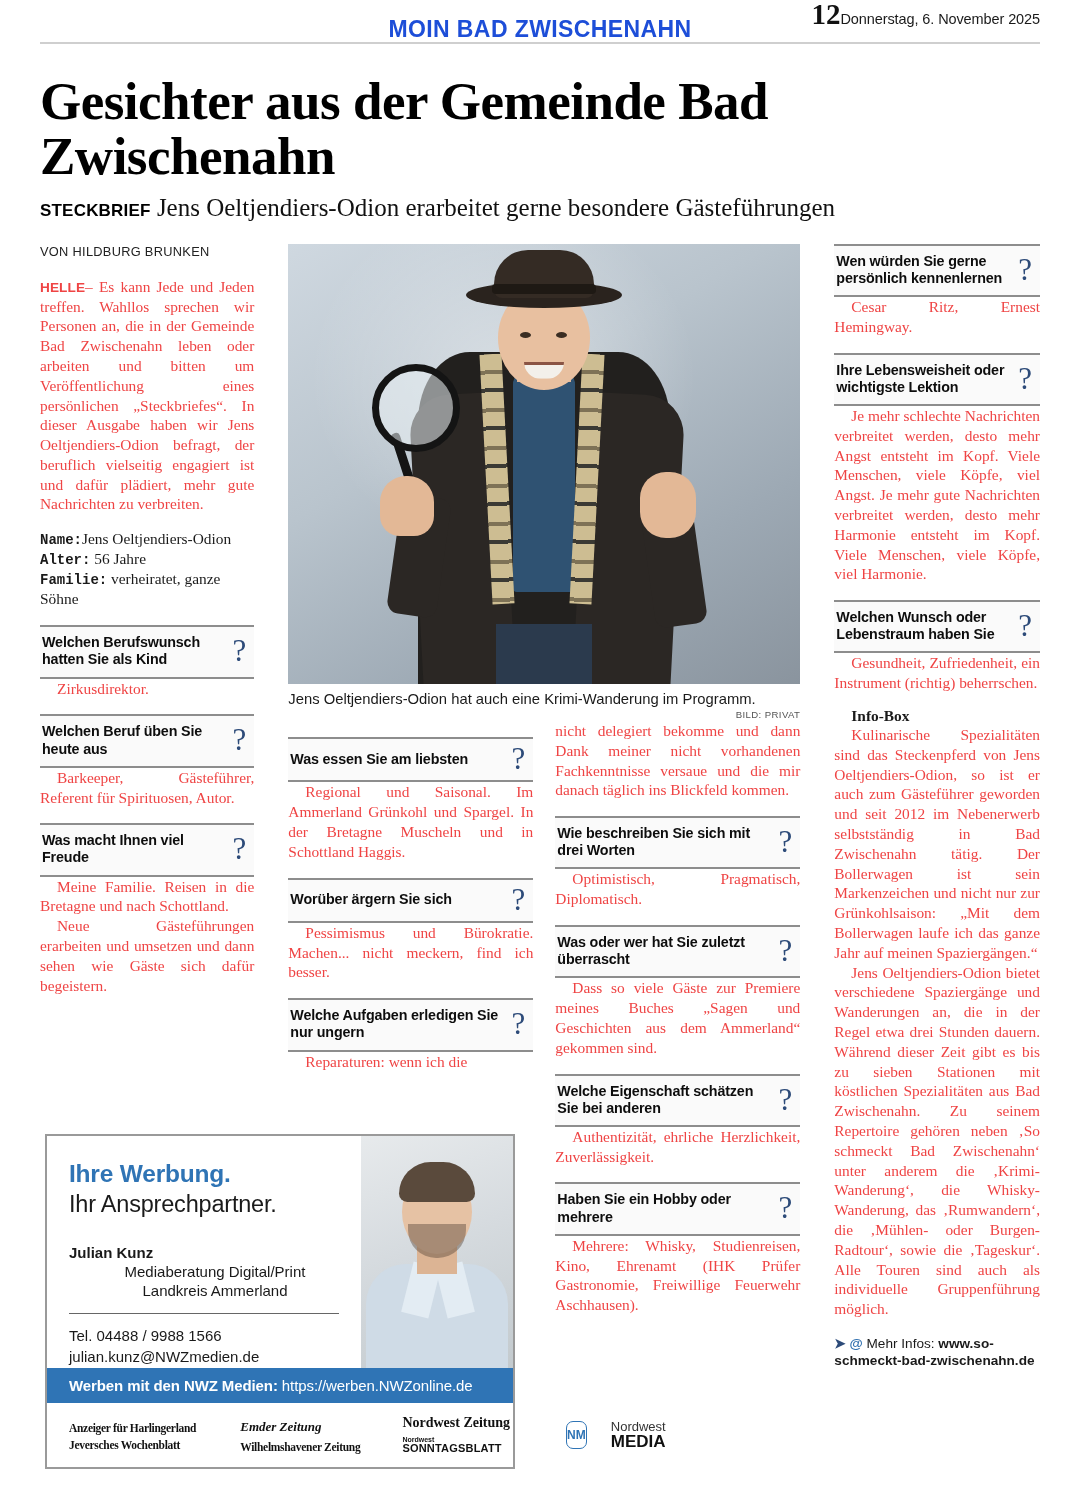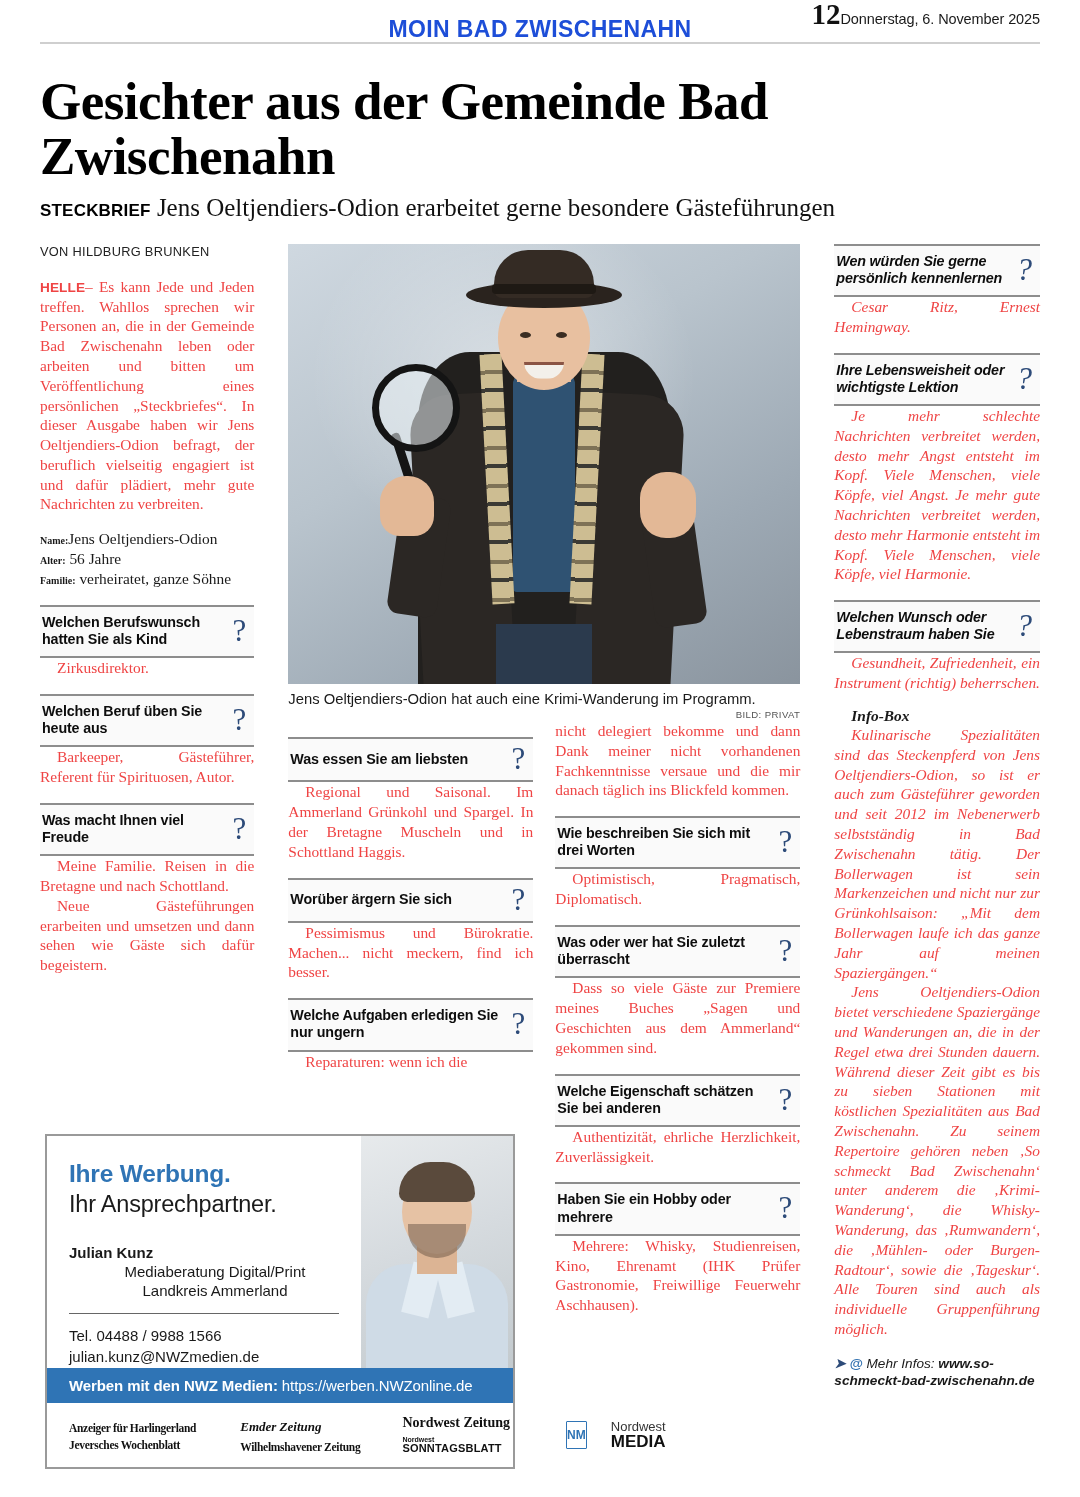--- a/index.html
+++ b/index.html
@@ -86,21 +86,21 @@
   .cols {
     display: flex;
     margin-top: 22px;
     gap: 12px;
     justify-content: center;
   }
   .col { position: relative; }
   .col-1 { width: 248px; margin-right: 22px; }
   .col-2 { width: 245px; margin-right: 22px; }
   .col-3 { width: 245px; margin-right: 22px; }
-  .col-4 { width: 238px; font-style: italic; }
+  .col-4 { width: 238px; }
 
   .byline {
     font-size: 12.8px;
     letter-spacing: 0.3px;
     color: #222;
     margin-bottom: 18px;
   }
 
   p.body, .body {
     font-family: "Liberation Serif", serif;
@@ -118,22 +118,22 @@
     font-size: 13.6px;
     letter-spacing: 0.1px;
   }
   .facts {
     margin-top: 15px;
     font-family: "Liberation Serif", serif;
     font-size: 15.4px;
     line-height: 1.29;
   }
   .facts b {
-    font-family: Liberation Serif, serif;
-    font-size: 10px;
+    font-family: Liberation Mono, monospace;
+    font-size: 14px;
   }
 
   
   .qblock {
     margin-top: 16px;
     border-top: 2.5px solid #8d8d8d;
     border-bottom: 2.5px solid #8d8d8d;
     background: #fafafa;
     padding: 7px 4px 8px 2px;
     display: flex;
@@ -412,21 +412,21 @@
   .logo-son-small {
     font-family: "Liberation Sans", sans-serif; font-size: 7px;
     font-weight: bold; color: #111; line-height: 1;
   }
   .logo-son {
     font-family: "Liberation Sans", sans-serif; font-weight: bold;
     font-size: 11px; color: #111; letter-spacing: 0.2px; line-height: 1.05;
   }
   .logo-sep { width: 1.5px; background: #999; height: 40px; margin: 0 12px; }
   .nm-badge {
-    width: 34px; height: 26px; border: 1.8px solid #2f74b5; border-radius: 1px;
+    width: 34px; height: 26px; border: 1.8px solid #2f74b5; border-radius: 7px;
     display: flex; align-items: center; justify-content: center;
     font-family: "Liberation Sans", sans-serif; font-weight: bold;
     font-size: 12px; color: #2f74b5; margin-right: 8px;
   }
   .nm-text1 { font-size: 13px; color: #333; line-height: 1; }
   .nm-text2 { font-size: 17px; font-weight: bold; color: #111; line-height: 1.05; }
   .ml-1 { margin-left: 28px; }
   .ml-2 { margin-left: 26px; }
 </style>
 </head>

